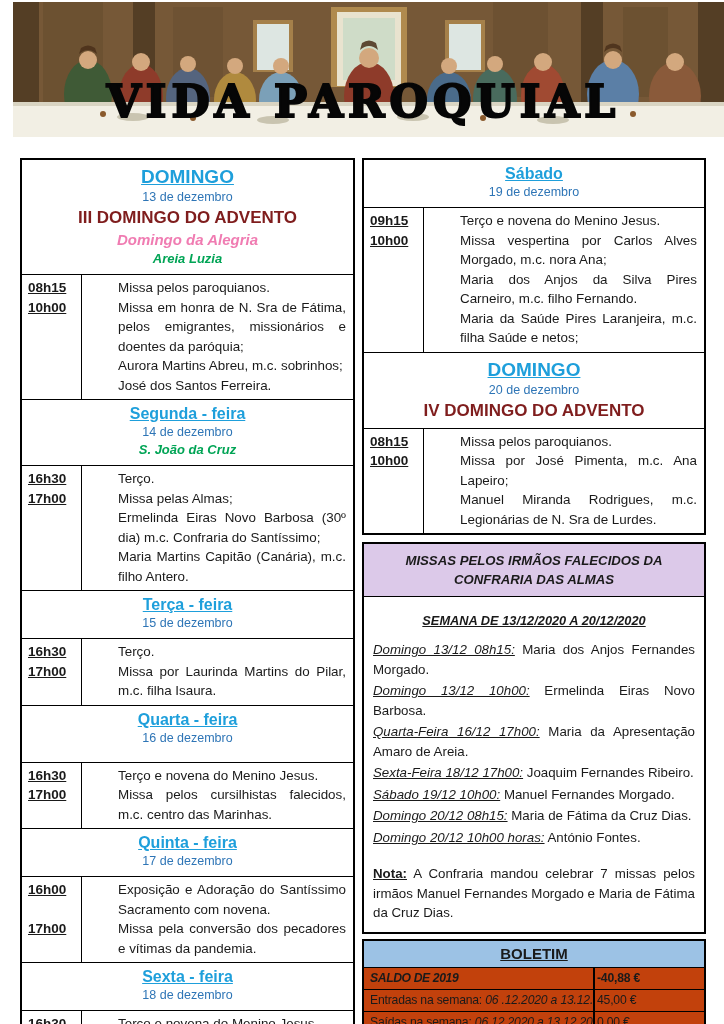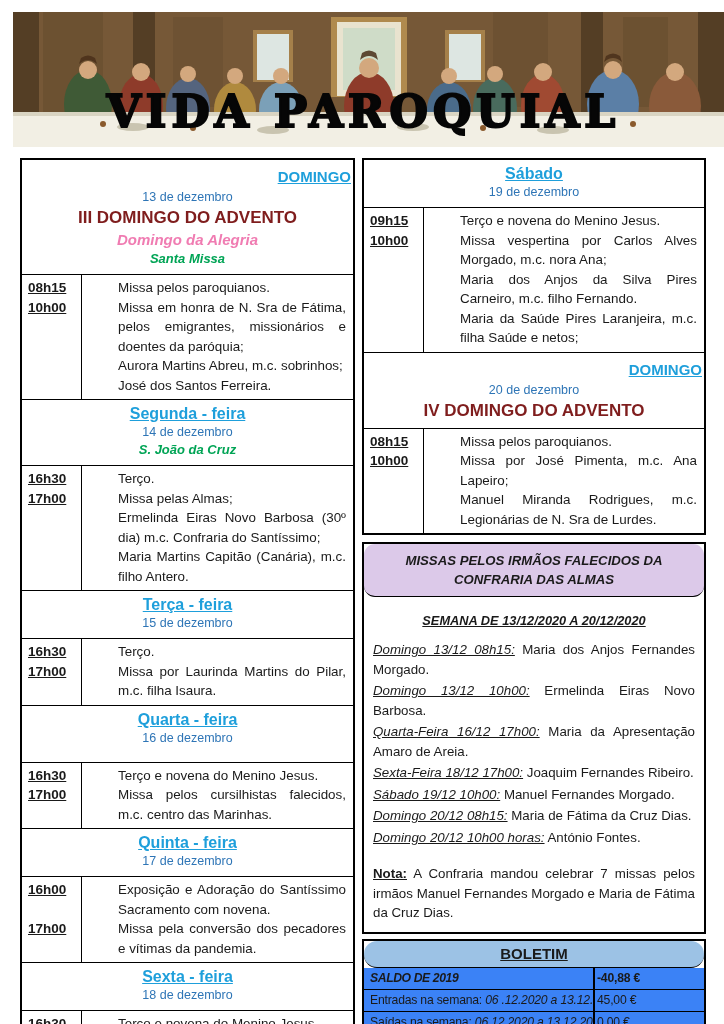--- a/index.html
+++ b/index.html
@@ -2,77 +2,77 @@
 <html><head>
 <meta charset="utf-8">
 <style>
   html,body { margin:0; padding:0; background:#ffffff; }
   .page {
     position:relative; width:724px; height:1024px; background:#ffffff;
     font-family:"Liberation Sans", sans-serif; color:#1a1a1a; overflow:hidden;
   }
 
   
-  .painting { position:absolute; left:13px; top:12px; width:711px; height:135px; }
+  .painting { position:absolute; left:13px; top:2px; width:711px; height:135px; }
   .painting svg { display:block; width:100%; height:100%; }
   .main-title {
     position:absolute; left:0; right:10px; bottom:13px; text-align:center;
     font-family:"DejaVu Serif","Liberation Serif",serif; font-weight:bold;
     font-size:44px; line-height:1; letter-spacing:5px; color:#060606;
     -webkit-text-stroke:2.2px #060606;
   }
 
   
   .columns { position:absolute; top:158px; left:20px; display:flex; gap:7px; align-items:flex-start; }
   .col-left  { width:335px; }
   .col-right { width:344px; }
   .box { border:2px solid #000; background:#fff; box-sizing:border-box; }
 
   
   .sec-day { text-align:center; padding:4px 2px 6px; border-bottom:1.5px solid #000; }
   .sec-day.tall { padding-bottom:15px; }
   .sec-day.last, .sched.last { border-bottom:none; }
   .day-title { font-size:16px; font-weight:bold; line-height:20px; color:#1E9FDB; text-decoration:underline; }
-  .day-title.big { font-size:15px; line-height:25px;text-align:right; }
+  .day-title.big { font-size:19px; line-height:25px; }
   .day-date { font-size:12.5px; line-height:17px; color:#2E75B6; }
   .advent  { font-size:17px; font-weight:bold; line-height:23px; color:#7f1d1d; }
   .alegria { font-size:15px; font-weight:bold; font-style:italic; line-height:21px; color:#F07CB2; }
   .saint   { font-size:13px; font-weight:bold; font-style:italic; line-height:18px; color:#00A455; }
 
   
   .sched { display:flex; border-bottom:1.5px solid #000;gap:28px; }
   .times { width:50px; flex:0 0 auto; border-right:1.5px solid #000; padding:3px 3px 3px 6px; }
   .time  { font-size:13.5px; font-weight:bold; line-height:19.5px; text-decoration:underline; }
   .time.skip1 { margin-top:19.5px; }
   .entries { flex:1; padding:3px 7px 4px 8px; min-width:0; }
   .entry { margin:0; font-size:13.4px; line-height:19.5px; text-align:justify; }
 
   
   .purple-box { margin-top:7px; }
   .purple-head {
     background:#DCC9E9; text-align:center; font-weight:bold; font-style:italic;
-    font-size:13.2px; line-height:19px; padding:7px 4px; border-bottom:1.5px solid #000;border-radius:11px;
+    font-size:13.2px; line-height:19px; padding:7px 4px; border-bottom:1.5px solid #000;
   }
   .conf-body { padding:13px 9px 9px; }
   .week-title {
     text-align:center; font-weight:bold; font-style:italic; text-decoration:underline;
     font-size:12.8px; line-height:18px; margin:2px 0 10px;
   }
   .conf-item { margin:0 0 2px; font-size:13.3px; line-height:19.5px; text-align:justify; }
   .conf-when { font-style:italic; text-decoration:underline; }
   .conf-nota { margin:17px 0 0; font-size:13.3px; line-height:19.5px; text-align:justify; }
   .nota-label { font-weight:bold; text-decoration:underline; }
 
   
   .boletim { margin-top:5px; border-width:2.5px; }
   .bol-head {
     background:#9CC2E5; text-align:center; font-weight:bold; font-size:15px;
-    line-height:18px; text-decoration:underline; padding:4px 8px; border-bottom:1.5px solid #000;border-radius:13px;
-  }
-  .bol-row { display:flex; background:#3b82f6; border-bottom:1.5px solid #000;
+    line-height:18px; text-decoration:underline; padding:4px 8px; border-bottom:1.5px solid #000;
+  }
+  .bol-row { display:flex; background:#c2410c; border-bottom:1.5px solid #000;
              font-size:12.2px; line-height:15px; letter-spacing:-0.2px; }
   .bol-row:last-child { border-bottom:none; }
   .bol-label { flex:1; padding:3px 2px 3px 6px; border-right:2px solid #000; white-space:nowrap; overflow:hidden; }
   .bol-value { width:100px; flex:0 0 auto; padding:3px 7px 3px 2px; }
   .r0 .bol-label { font-weight:bold; font-style:italic; letter-spacing:-0.4px; }
   .r0 .bol-value { font-weight:bold; }
   .bol-date { font-style:italic; }
   .r3 .bol-value, .r4 .bol-value { font-style:italic; }
 </style>
 </head>
@@ -182,21 +182,21 @@
 
   <div class="columns">
 
     <div class="col-left box">
 
       <div class="sec-day">
         <div class="day-title big">DOMINGO</div>
         <div class="day-date">13 de dezembro</div>
         <div class="advent">III DOMINGO DO ADVENTO</div>
         <div class="alegria">Domingo da Alegria</div>
-        <div class="saint">Santa Missa</div>
+        <div class="saint">Areia Luzia</div>
       </div>
 
       <div class="sched">
         <div class="times">
           <div class="time">08h15</div>
           <div class="time">10h00</div>
         </div>
         <div class="entries">
           <p class="entry">Missa pelos paroquianos.</p>
           <p class="entry">Missa em honra de N. Sra de Fátima, pelos emigrantes, missionários e doentes da paróquia;</p>

